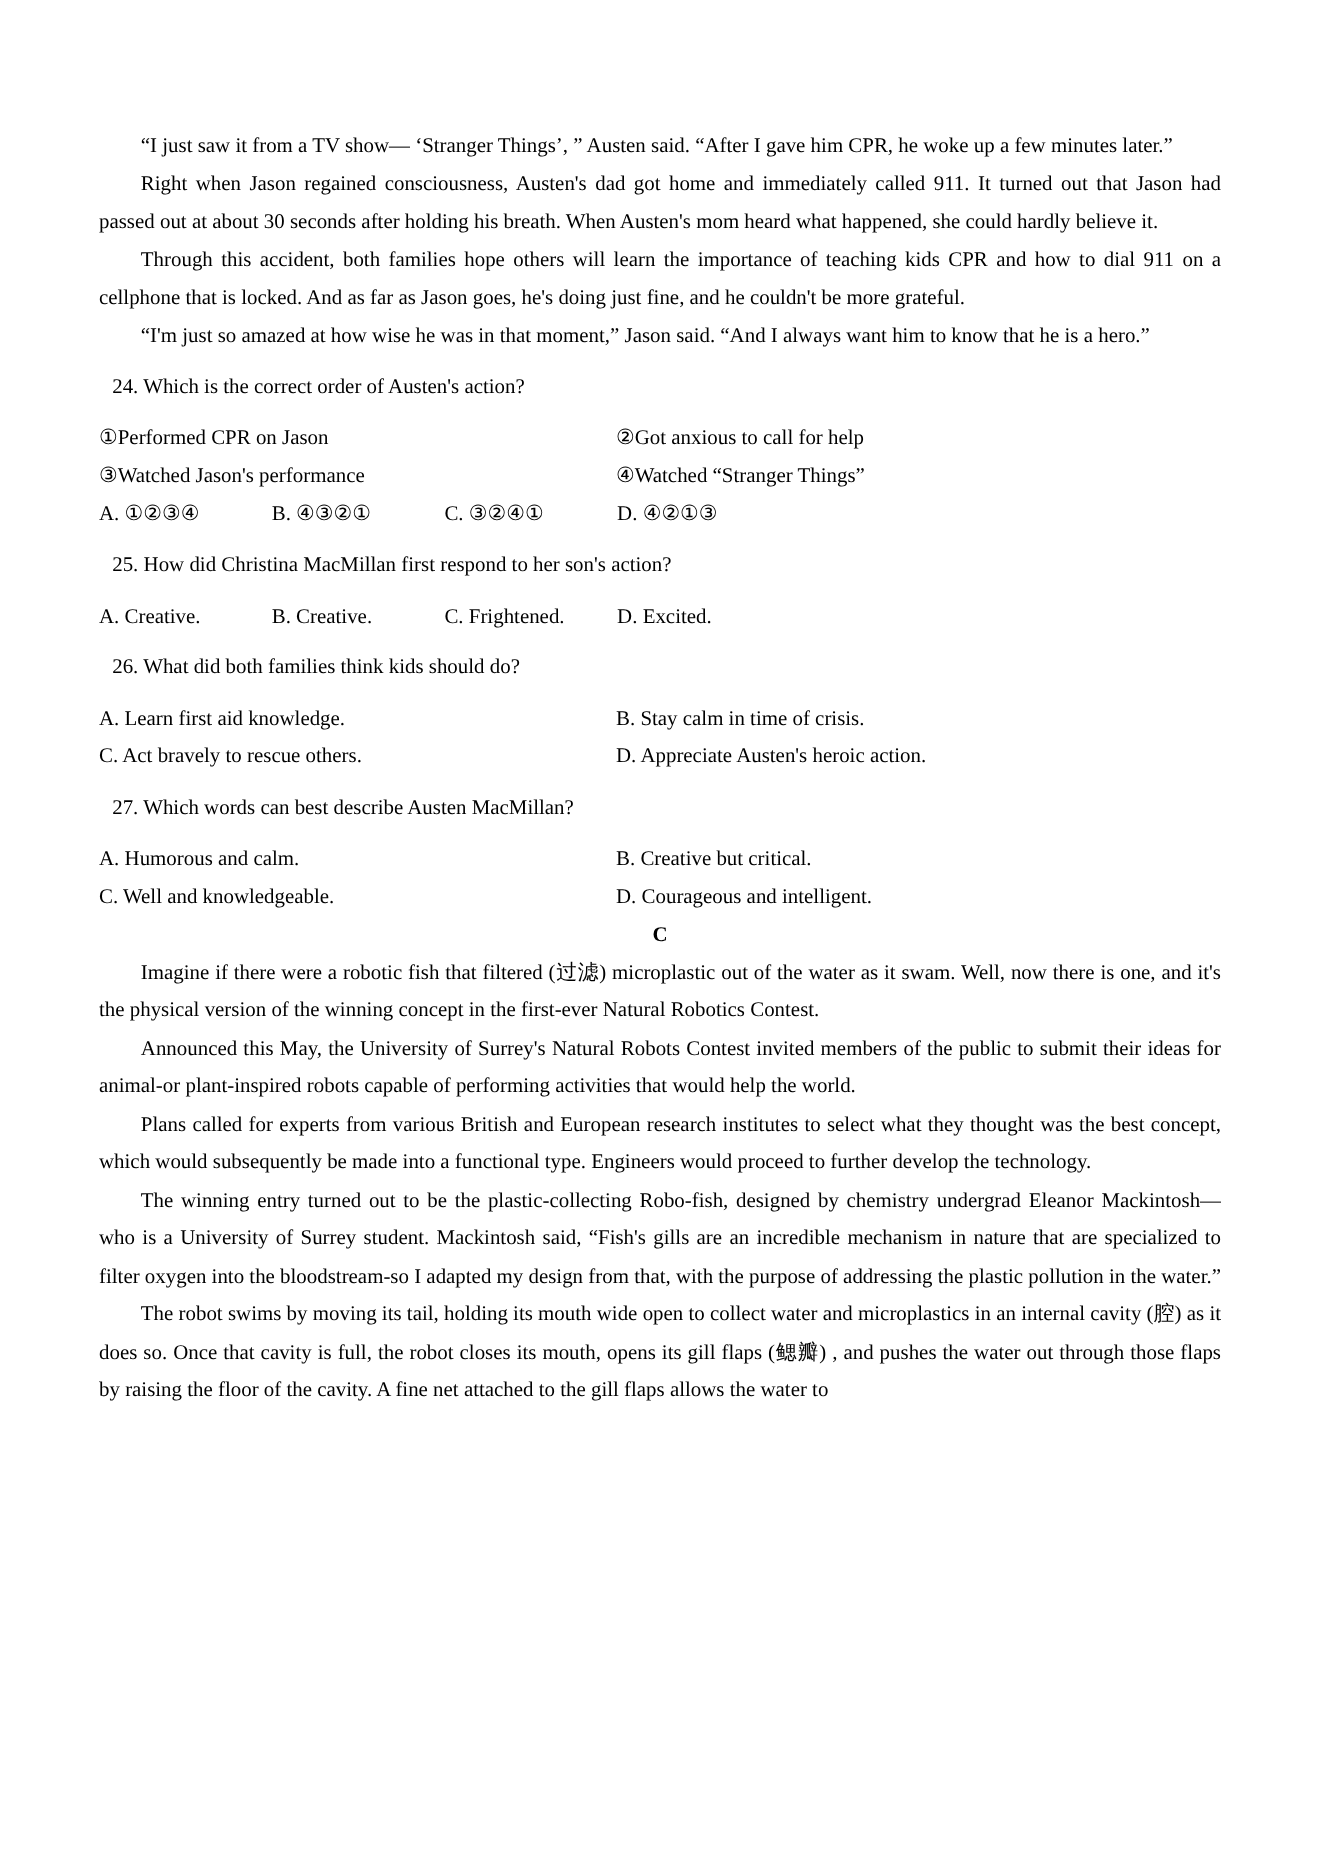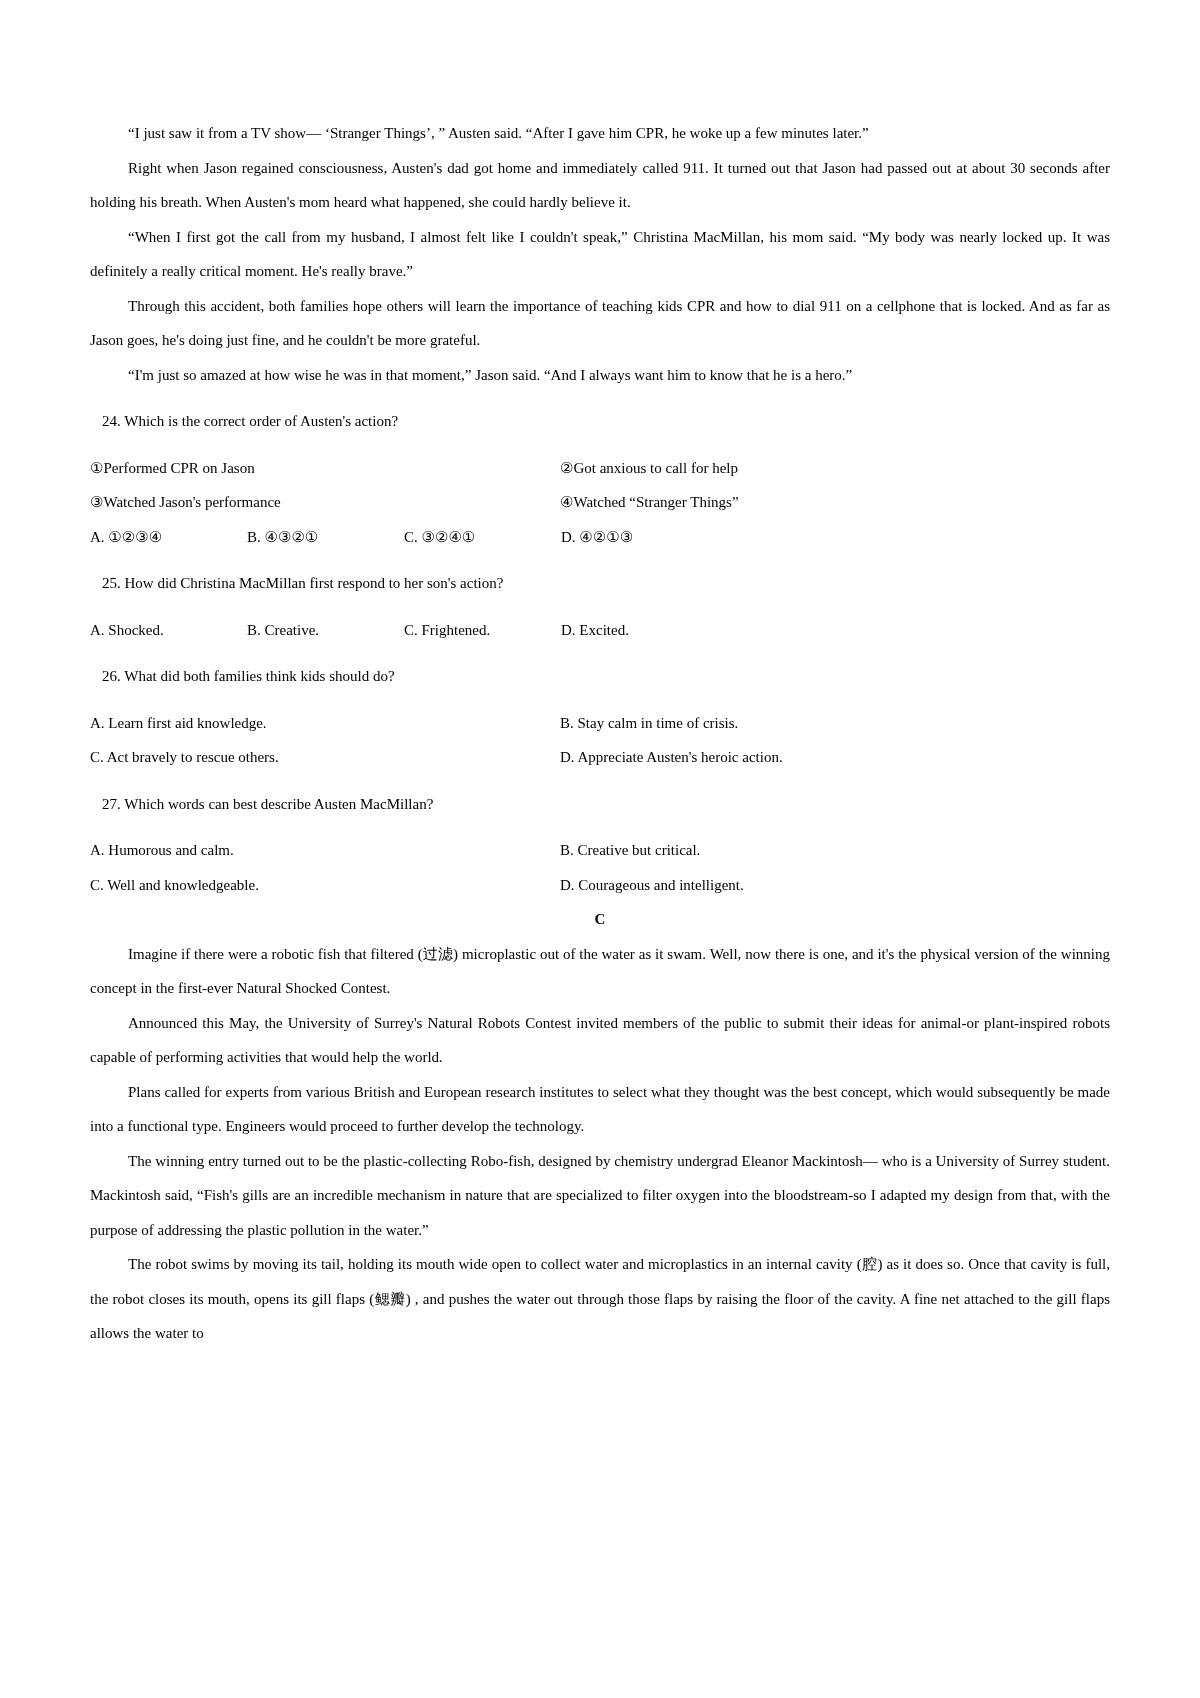--- a/index.html
+++ b/index.html
@@ -4,21 +4,21 @@
 <style>
   html, body { margin: 0; padding: 0; background: #ffffff; }
   .page {
     position: relative;
     width: 1200px;
     height: 1698px;
     box-sizing: border-box;
     background: #ffffff;
     color: #000000;
     font-family: "Liberation Serif", "DejaVu Serif", serif;
-    font-size: 15px;
+    font-size: 19px;
     line-height: 34.5px;
     padding: 116px 90px 30px 90px;
     overflow: hidden;
     border-radius: 23px;
   }
   .para {
     margin: 0;
     text-align: justify;
     text-indent: 38px;
   }
@@ -37,21 +37,20 @@
     margin: 0;
   }
 </style>
 </head>
 <body>
 
 <div class="page">
 
   <p class="para">“I just saw it from a TV show— ‘Stranger Things’, ” Austen said. “After I gave him CPR, he woke up a few minutes later.”</p>
   <p class="para">Right when Jason regained consciousness, Austen's dad got home and immediately called 911. It turned out that Jason had passed out at about 30 seconds after holding his breath. When Austen's mom heard what happened, she could hardly believe it.</p>
-  <p class="para">“When I first got the call from my husband, I almost felt like I couldn't speak,” Christina MacMillan, his mom said. “My body was nearly locked up. It was definitely a really critical moment. He's really brave.”</p>
   <p class="para">Through this accident, both families hope others will learn the importance of teaching kids CPR and how to dial 911 on a cellphone that is locked. And as far as Jason goes, he's doing just fine, and he couldn't be more grateful.</p>
   <p class="para">“I'm just so amazed at how wise he was in that moment,” Jason said. “And I always want him to know that he is a hero.”</p>
 
   <div class="line">24. Which is the correct order of Austen's action?</div>
   <div class="row2">
     <div class="left">①Performed CPR on Jason</div>
     <div class="right">②Got anxious to call for help</div>
   </div>
   <div class="row2">
     <div class="left">③Watched Jason's performance</div>
@@ -59,21 +58,21 @@
   </div>
   <div class="row4">
     <div class="opt">A. ①②③④</div>
     <div class="opt">B. ④③②①</div>
     <div class="opt">C. ③②④①</div>
     <div class="opt">D. ④②①③</div>
   </div>
 
   <div class="line">25. How did Christina MacMillan first respond to her son's action?</div>
   <div class="row4">
-    <div class="opt">A. Shocked.</div>
+    <div class="opt">A. Creative.</div>
     <div class="opt">B. Creative.</div>
     <div class="opt">C. Frightened.</div>
     <div class="opt">D. Excited.</div>
   </div>
 
   <div class="line">26. What did both families think kids should do?</div>
   <div class="row2">
     <div class="left">A. Learn first aid knowledge.</div>
     <div class="right">B. Stay calm in time of crisis.</div>
   </div>
@@ -86,19 +85,19 @@
   <div class="row2">
     <div class="left">A. Humorous and calm.</div>
     <div class="right">B. Creative but critical.</div>
   </div>
   <div class="row2">
     <div class="left">C. Well and knowledgeable.</div>
     <div class="right">D. Courageous and intelligent.</div>
   </div>
 
   <div class="section-heading">C</div>
-  <p class="para">Imagine if there were a robotic fish that filtered (过滤) microplastic out of the water as it swam. Well, now there is one, and it's the physical version of the winning concept in the first-ever Natural Shocked Contest.</p>
+  <p class="para">Imagine if there were a robotic fish that filtered (过滤) microplastic out of the water as it swam. Well, now there is one, and it's the physical version of the winning concept in the first-ever Natural Robotics Contest.</p>
   <p class="para">Announced this May, the University of Surrey's Natural Robots Contest invited members of the public to submit their ideas for animal-or plant-inspired robots capable of performing activities that would help the world.</p>
   <p class="para">Plans called for experts from various British and European research institutes to select what they thought was the best concept, which would subsequently be made into a functional type. Engineers would proceed to further develop the technology.</p>
   <p class="para">The winning entry turned out to be the plastic-collecting Robo-fish, designed by chemistry undergrad Eleanor Mackintosh— who is a University of Surrey student. Mackintosh said, “Fish's gills are an incredible mechanism in nature that are specialized to filter oxygen into the bloodstream-so I adapted my design from that, with the purpose of addressing the plastic pollution in the water.”</p>
   <p class="para">The robot swims by moving its tail, holding its mouth wide open to collect water and microplastics in an internal cavity (腔) as it does so. Once that cavity is full, the robot closes its mouth, opens its gill flaps (鳃瓣) , and pushes the water out through those flaps by raising the floor of the cavity. A fine net attached to the gill flaps allows the water to</p>
 
 </div>
 
 </body></html>

